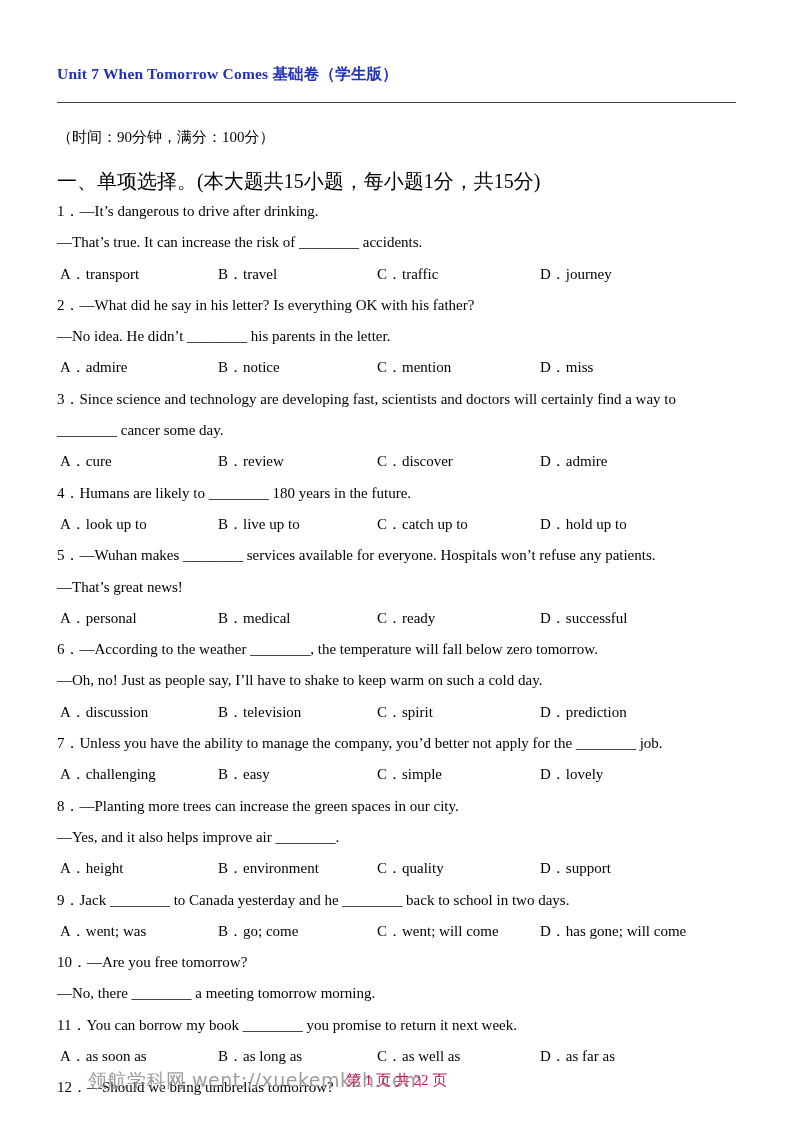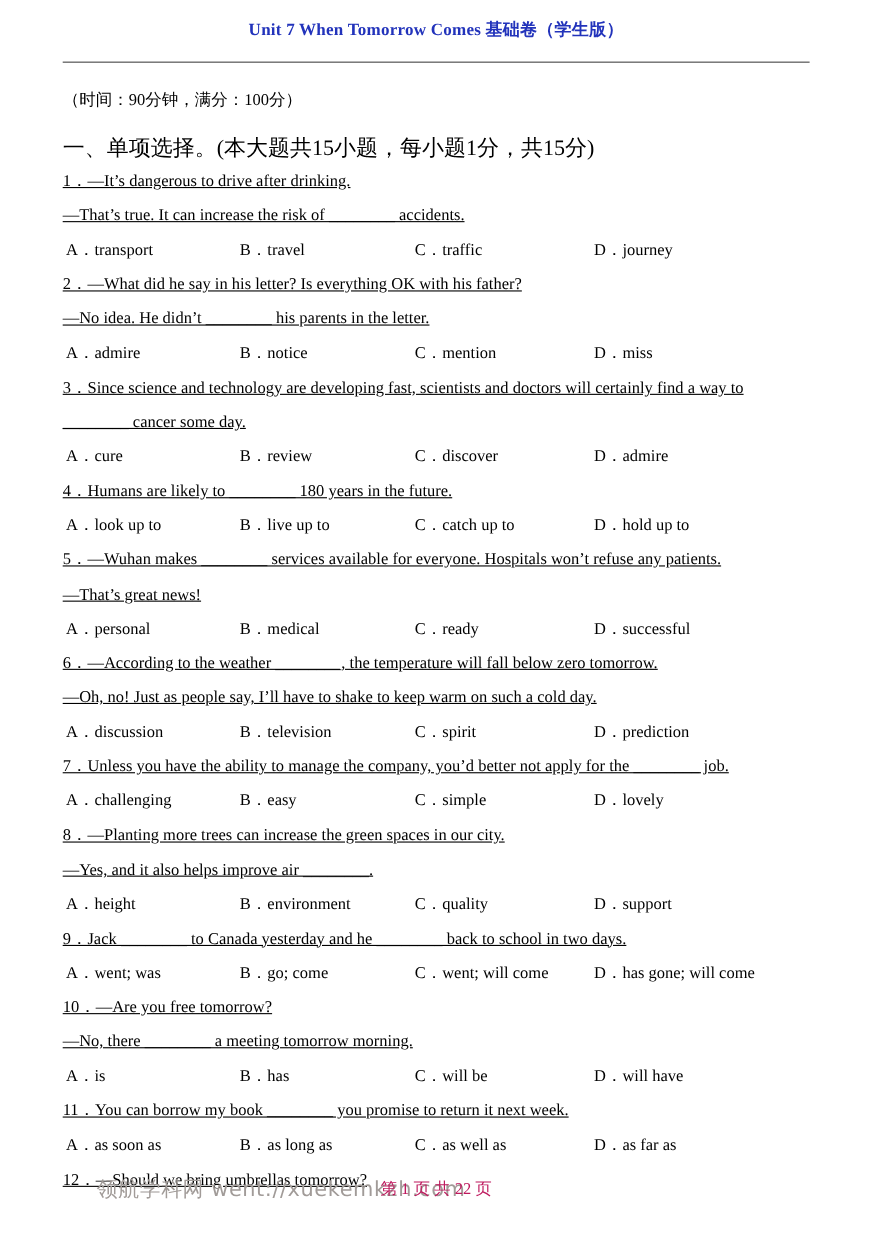--- a/index.html
+++ b/index.html
@@ -5,26 +5,26 @@
   * { margin: 0; padding: 0; box-sizing: border-box; }
   html, body { background: #ffffff; }
   body {
     width: 793px; height: 1122px;
     position: relative; overflow: hidden;
     font-family: "Liberation Serif", "DejaVu Serif", serif;
     color: #000000;
   }
   .page { padding: 13px 57px 0 57px; position: relative; }
   .doc-title {
-    text-align: center;
     color: #2233bb;
     font-weight: bold;
     font-size: 15.5px;
     line-height: 30px;
     letter-spacing: 0.2px;
+    margin-top: 46px;
   }
   .header-divider {
     border: none;
     border-top: 1px solid #444444;
     margin-top: 13px;
   }
   .exam-meta {
     text-align: left;
     font-size: 15px;
     line-height: 30px;
@@ -33,21 +33,20 @@
   .section-heading {
     font-weight: normal;
     font-size: 20px;
     line-height: 30px;
     margin-top: 14px;
   }
   .line {
     font-size: 15px;
     line-height: 31.3px;
     white-space: pre-wrap;
-    text-decoration: underline;
   }
   .options {
     display: grid;
     grid-template-columns: 158px 159px 163px 1fr;
     padding-left: 3px;
   }
   .option {
     font-size: 15px;
     line-height: 31.3px;
     white-space: pre-wrap;
@@ -174,26 +173,20 @@
         <div class="options">
           <div class="option">A．went; was</div>
           <div class="option">B．go; come</div>
           <div class="option">C．went; will come</div>
           <div class="option">D．has gone; will come</div>
         </div>
       </div>
       <div class="question">
         <div class="line">10．—Are you free tomorrow?</div>
         <div class="line">—No, there ________ a meeting tomorrow morning.</div>
-        <div class="options">
-          <div class="option">A．is</div>
-          <div class="option">B．has</div>
-          <div class="option">C．will be</div>
-          <div class="option">D．will have</div>
-        </div>
       </div>
       <div class="question">
         <div class="line">11．You can borrow my book ________ you promise to return it next week.</div>
         <div class="options">
           <div class="option">A．as soon as</div>
           <div class="option">B．as long as</div>
           <div class="option">C．as well as</div>
           <div class="option">D．as far as</div>
         </div>
       </div>

